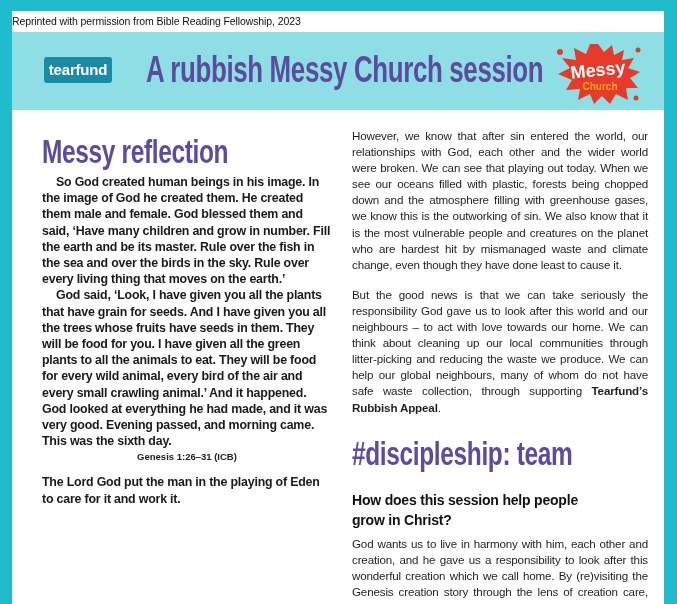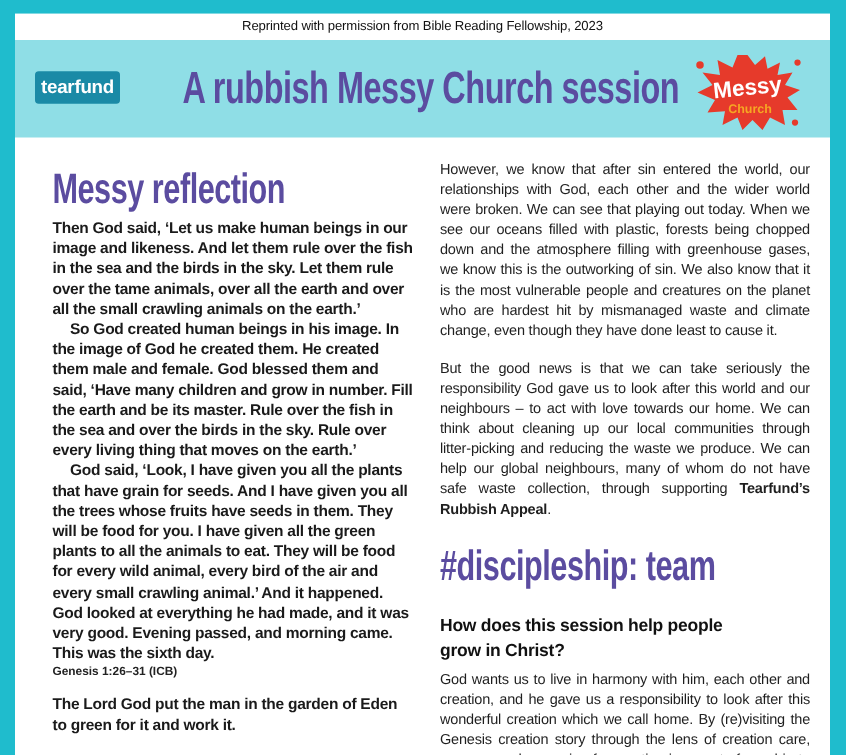--- a/index.html
+++ b/index.html
@@ -8,29 +8,29 @@
     background: #1fbccd;
     font-family: "Liberation Sans", sans-serif;
     position: relative;
   }
   .frame {
     position: absolute; left: 12px; top: 11px; width: 652px; height: 600px;
     background: #ffffff;
   }
   .permission-band {
     height: 21px; background: #ffffff;
-    text-align: center; font-size: 10.5px; color: #111;
+    text-align: left; font-size: 10.5px; color: #111;
     line-height: 21px; letter-spacing: -0.1px;
     font-family: "Liberation Sans", sans-serif;
   }
   .header {
     position: relative; height: 78px; background: #8fdee6;
   }
   .tearfund-logo {
-    position: absolute; left: 16px; top: 25px; width: 68px; height: 26px;
+    position: absolute; left: 32px; top: 25px; width: 68px; height: 26px;
     background: #1a8aa6; border-radius: 3px;
     color: #fff; font-weight: bold; font-size: 15px; line-height: 26px;
     text-align: center; letter-spacing: -0.2px;
   }
   .main-title {
     position: absolute; left: 134px; top: 17px;
     font-family: "Liberation Sans", sans-serif;
     font-weight: bold; font-size: 36px; color: #5b4ca0;
     transform: scaleX(0.72); transform-origin: left top;
     white-space: nowrap; letter-spacing: -0.5px; line-height: 42px;
@@ -54,20 +54,21 @@
     white-space: nowrap; line-height: 38px; margin: 0; letter-spacing: -0.5px;
   }
   .scripture p {
     margin: 0; font-weight: bold; font-size: 12.4px; line-height: 16.2px;
     color: #1a1a1a; letter-spacing: -0.2px;
   }
   .scripture p.indent { text-indent: 14px; }
   .ref {
     font-weight: bold; font-size: 9.5px; color: #222; line-height: 15px;
     margin: 0 0 10px 0;
+    text-align: center;
   }
   .body-text {
     margin: 0; font-size: 11.6px; line-height: 16.1px; color: #1f1f1f;
     text-align: justify; letter-spacing: -0.15px;
   }
   .body-text b { font-weight: bold; }
   .sub-heading {
     font-weight: bold; font-size: 14px; line-height: 20px; color: #111;
     margin: 0; letter-spacing: -0.2px;
   }
@@ -88,27 +89,26 @@
       <circle cx="84" cy="58" r="2.5" fill="#e63a2b"></circle>
       <text x="46" y="36" text-anchor="middle" font-family="Liberation Sans, sans-serif" font-weight="bold" font-size="18" fill="#ffffff" transform="rotate(-6 46 30)">Messy</text>
       <text x="48" y="50" text-anchor="middle" font-family="Liberation Sans, sans-serif" font-weight="bold" font-size="10" fill="#f6a623">Church</text>
     </svg>
   </div>
 
   <div class="content">
     <div class="col-left">
       <h2 class="section-heading">Messy reflection</h2>
       <div class="scripture" style="margin-top:4px;">
-        <p>Then God said, ‘Let us make human beings in our image and likeness. And let them rule over the fish in the sea and the birds in the sky. Let them rule over the tame animals, over all the earth and over all the small crawling animals on the earth.’</p>
         <p class="indent">So God created human beings in his image. In the image of God he created them. He created them male and female. God blessed them and said, ‘Have many children and grow in number. Fill the earth and be its master. Rule over the fish in the sea and over the birds in the sky. Rule over every living thing that moves on the earth.’</p>
         <p class="indent">God said, ‘Look, I have given you all the plants that have grain for seeds. And I have given you all the trees whose fruits have seeds in them. They will be food for you. I have given all the green plants to all the animals to eat. They will be food for every wild animal, every bird of the air and every small crawling animal.’ And it happened. God looked at everything he had made, and it was very good. Evening passed, and morning came. This was the sixth day.</p>
       </div>
       <div class="ref">Genesis 1:26–31 (ICB)</div>
       <div class="scripture">
-        <p>The Lord God put the man in the garden of Eden to green for it and work it.</p>
+        <p>The Lord God put the man in the playing of Eden to care for it and work it.</p>
       </div>
 
     </div>
 
     <div class="col-right">
       <p class="body-text">However, we know that after sin entered the world, our relationships with God, each other and the wider world were broken. We can see that playing out today. When we see our oceans filled with plastic, forests being chopped down and the atmosphere filling with greenhouse gases, we know this is the outworking of sin. We also know that it is the most vulnerable people and creatures on the planet who are hardest hit by mismanaged waste and climate change, even though they have done least to cause it.</p>
       <p class="body-text" style="margin-top:14px;"><span>But the good news is that we can take seriously the responsibility God gave us to look after this world and our neighbours – to act with love towards our home. We can think about cleaning up our local communities through litter-picking and reducing the waste we produce. We can help our global neighbours, many of whom do not have safe waste collection, through supporting </span><b>Tearfund’s Rubbish Appeal</b><span>.</span></p>
       <h2 class="section-heading" style="margin-top:18px;">#discipleship: team</h2>
       <h3 class="sub-heading" style="margin-top:18px; width:240px;">How does this session help people grow in Christ?</h3>
       <p class="body-text" style="margin-top:6px;">God wants us to live in harmony with him, each other and creation, and he gave us a responsibility to look after this wonderful creation which we call home. By (re)visiting the Genesis creation story through the lens of creation care, we can see how caring for creation is an act of worship to God, drawing us closer to him, and is a way to live out our</p>

